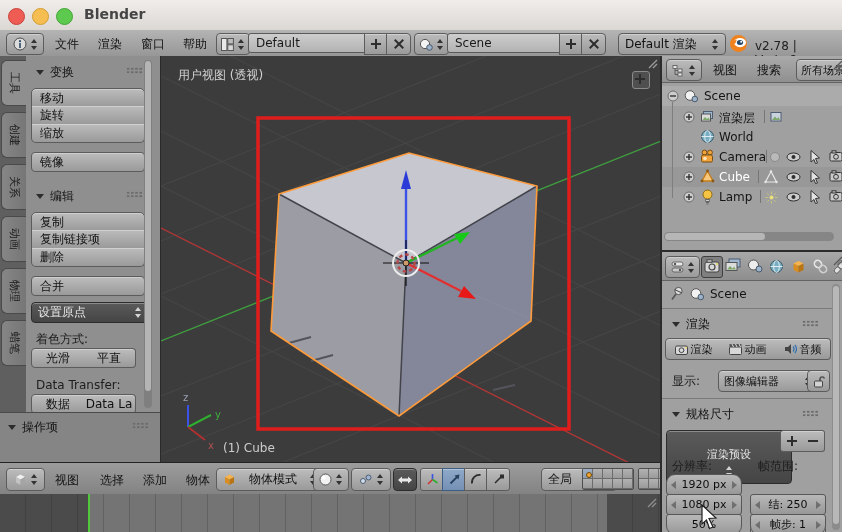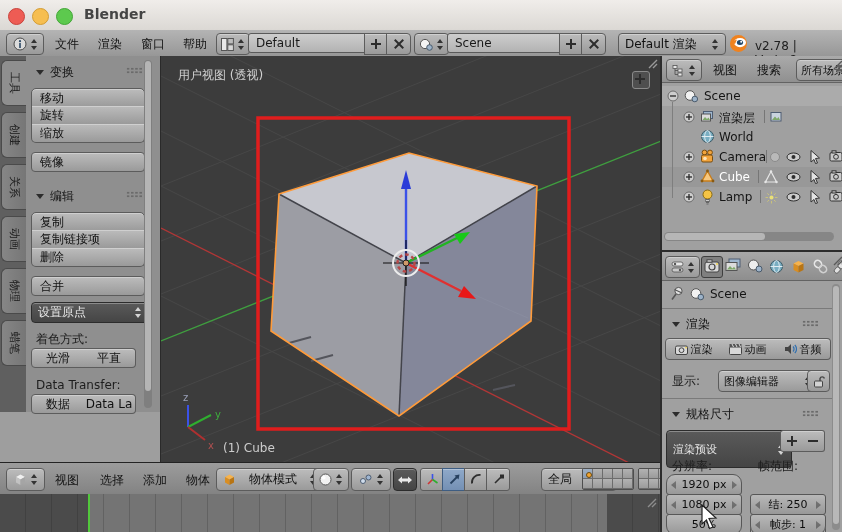--- a/index.html
+++ b/index.html
@@ -213,20 +213,27 @@
       </div>
     <div class="btn" style="left:57px;top:338px;width:52px;height:18px;border-radius:0 4px 4px 0;border-left:none;overflow:hidden;">
         <span>Data La</span>
       </div>
 
     <div class="abs" style="left:118px;top:4px;width:8px;height:348px;background:#7f7f7f;border-radius:4px;">
       <div class="abs" style="left:1px;top:1px;width:6px;height:330px;background:#b5b5b5;border-radius:3px;"></div>
     </div>
   </div>
 
+  <div class="abs" style="left:0;top:412px;width:160px;height:50px;background:#858585;border-top:1px solid #4a4a4a;">
+    <div class="hdr" style="left:8px;top:6px;">
+      <span class="tri"></span>
+      <span>操作项</span>
+    </div>
+    <div class="grip" style="left:132px;top:9px;"></div>
+  </div>
 
   <div class="abs" style="left:160px;top:56px;width:500px;height:406px;background:#3c3c3c;border-left:1px solid #2a2a2a;">
     <svg width="500" height="406" viewBox="0 0 500 406">
 
       <g stroke="#474747" stroke-width="1">
         <line x1="0" y1="130" x2="500" y2="-70"></line>
           <line x1="0" y1="185" x2="500" y2="-15"></line>
         <line x1="0" y1="238" x2="500" y2="38"></line>
           <line x1="0" y1="340" x2="500" y2="140"></line>
         <line x1="0" y1="398" x2="500" y2="198"></line>
@@ -709,21 +716,21 @@
       </svg>
     </div>
     <div class="abs" style="left:0;top:146px;width:170px;height:1px;background:#7a7a7a;"></div>
 
     <div class="hdr" style="left:10px;top:154px;">
       <span class="tri"></span>
       <span>规格尺寸</span>
     </div>
     <div class="grip" style="left:140px;top:158px;"></div>
 
-    <div class="btn dark" style="left:4px;top:178px;width:112px;height:20px;justify-content:space-between;padding:8px 6px;">
+    <div class="btn dark" style="left:4px;top:178px;width:112px;height:20px;justify-content:space-between;padding:16px 6px;flex-direction:column;">
       <span style="font-size:11px;">渲染预设</span>
       <span class="ud" style="color:#d5d5d5;"></span>
     </div>
     <div class="btn" style="left:118px;top:178px;width:22px;height:20px;border-radius:3px 0 0 3px;">
         <span class="plusico"></span>
       </div>
     <div class="btn" style="left:140px;top:178px;width:22px;height:20px;border-radius:0 3px 3px 0;border-left:none;">
       <span style="display:block;width:10px;height:2px;background:#2d2d2d;"></span>
     </div>
 

